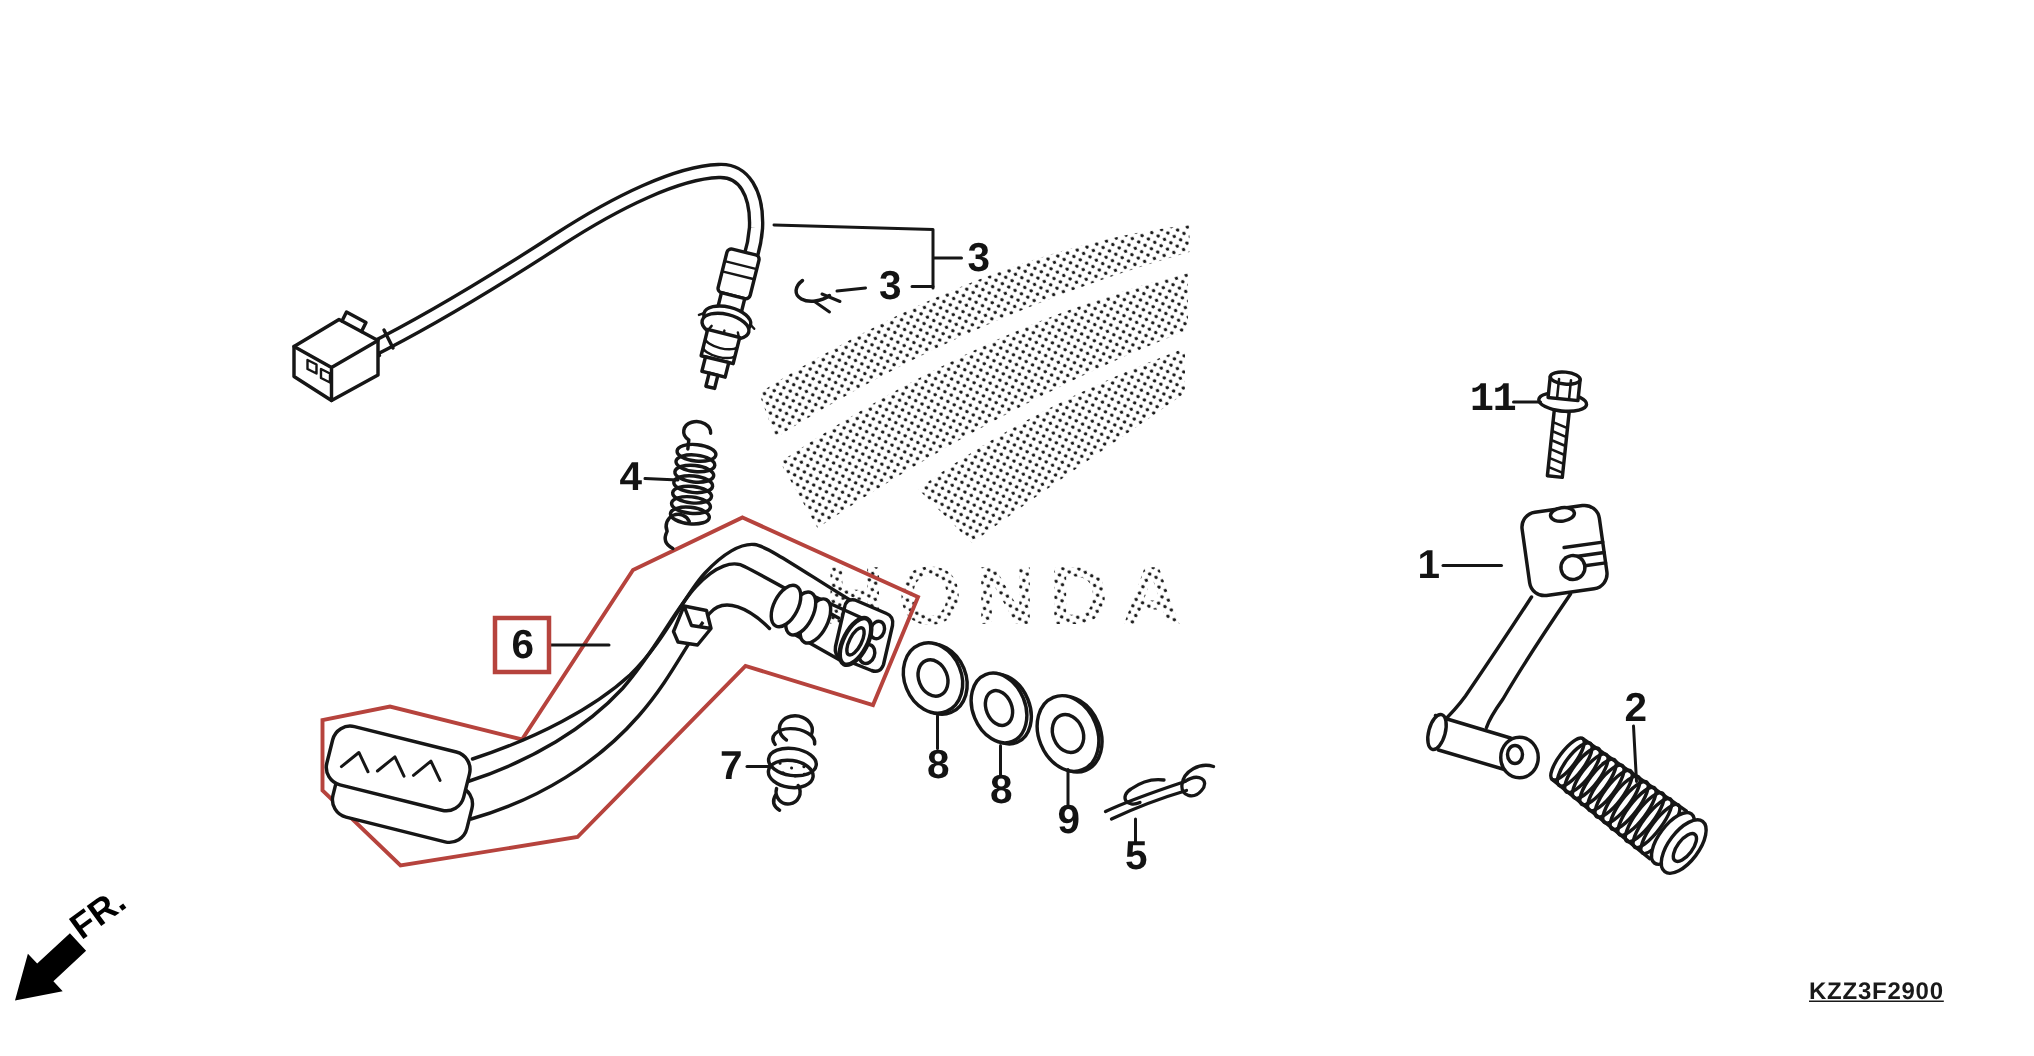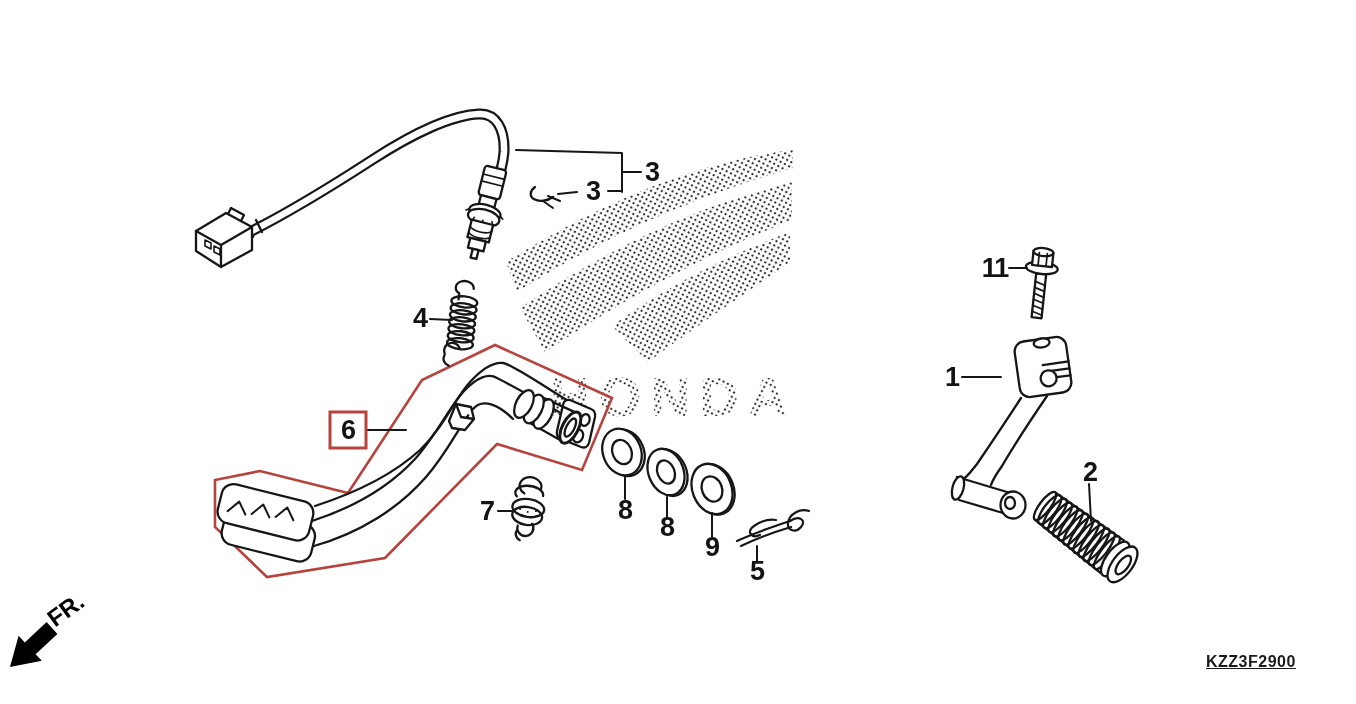--- a/index.html
+++ b/index.html
@@ -216,19 +216,19 @@
 <div class="callout" style="left:652px;top:172px;">3</div>
 <div class="callout" style="left:593px;top:191px;">3</div>
 <div class="callout" style="left:420px;top:318px;">4</div>
 <div class="callout boxed" style="left:348px;top:430px;">6</div>
 <div class="callout" style="left:487px;top:511px;">7</div>
 <div class="callout" style="left:625px;top:510px;">8</div>
 <div class="callout" style="left:667px;top:527px;">8</div>
 <div class="callout" style="left:712px;top:547px;">9</div>
 <div class="callout" style="left:757px;top:571px;">5</div>
 <div class="callout" style="left:952px;top:377px;">1</div>
-<div class="callout" style="left:995px;top:268px;">11</div>
+<div class="callout" style="left:995px;top:268px;font-family:Liberation Mono, monospace;">11</div>
 <div class="callout" style="left:1090px;top:472px;">2</div>
 
 <div class="part-code">KZZ3F2900</div>
 <div class="fr-label">FR.</div>
 
 </div>
 
 </body></html>

